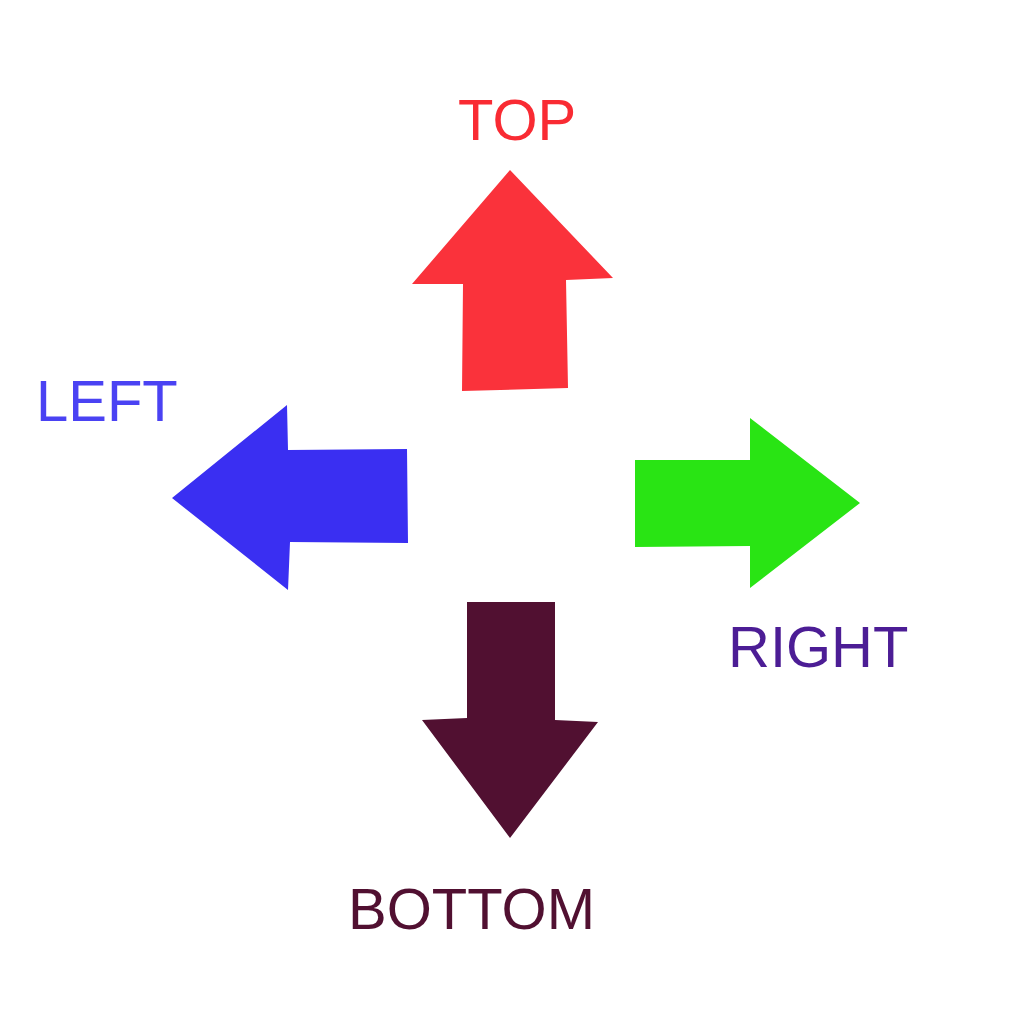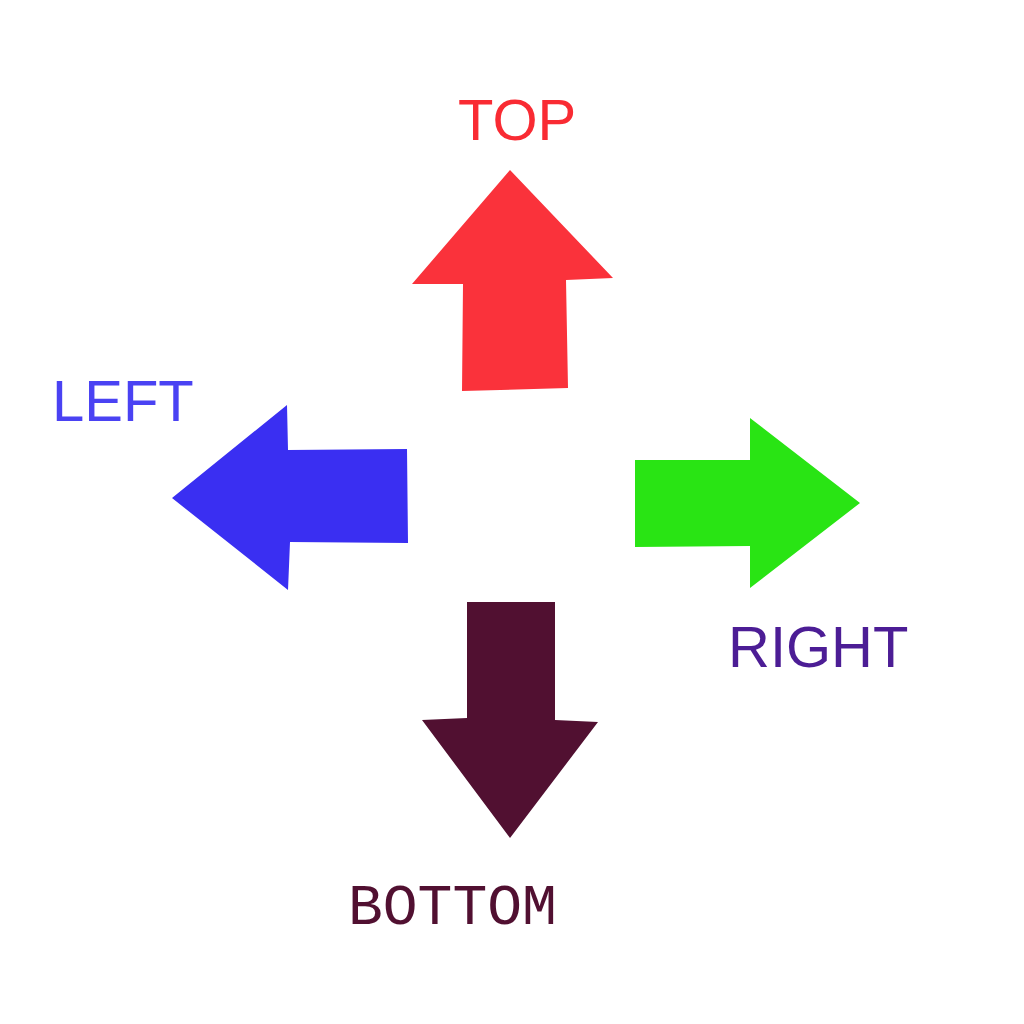--- a/index.html
+++ b/index.html
@@ -24,23 +24,23 @@
   .dir-label {
     position: absolute;
     font-size: 58px;
     line-height: 1.0;
     font-weight: 400;
     letter-spacing: 0px;
     white-space: nowrap;
     user-select: none;
   }
   .label-top    { left: 458px; top: 55px; margin-top: 36px; }
-  .label-left   { left: 52px;  top: 372px; }
+  .label-left   { left: 36px;  top: 372px; }
   .label-right  { left: 728px; top: 618px; }
-  .label-bottom { left: 348px; top: 880px; font-family: Liberation Mono, monospace; }
+  .label-bottom { left: 348px; top: 880px; }
 </style>
 </head>
 <body>
 
 <svg class="canvas" viewBox="0 0 1024 1024" xmlns="http://www.w3.org/2000/svg" style="background: rgb(255, 255, 255);">
     <polygon points="510,170 613,278 566,280 568,388 462,391 463,284 412,284" fill="#fa323b"></polygon>
     <polygon points="172,498 287,405 288,450 407,449 408,543 290,542 288,590" fill="#3a2ff2"></polygon>
     <polygon points="860,503 750,418 750,460 635,460 635,547 750,546 750,588" fill="#29e414"></polygon>
     <polygon points="467,602 555,602 555,720 598,722 510,838 422,720 467,718" fill="#511031"></polygon>
   </svg>

